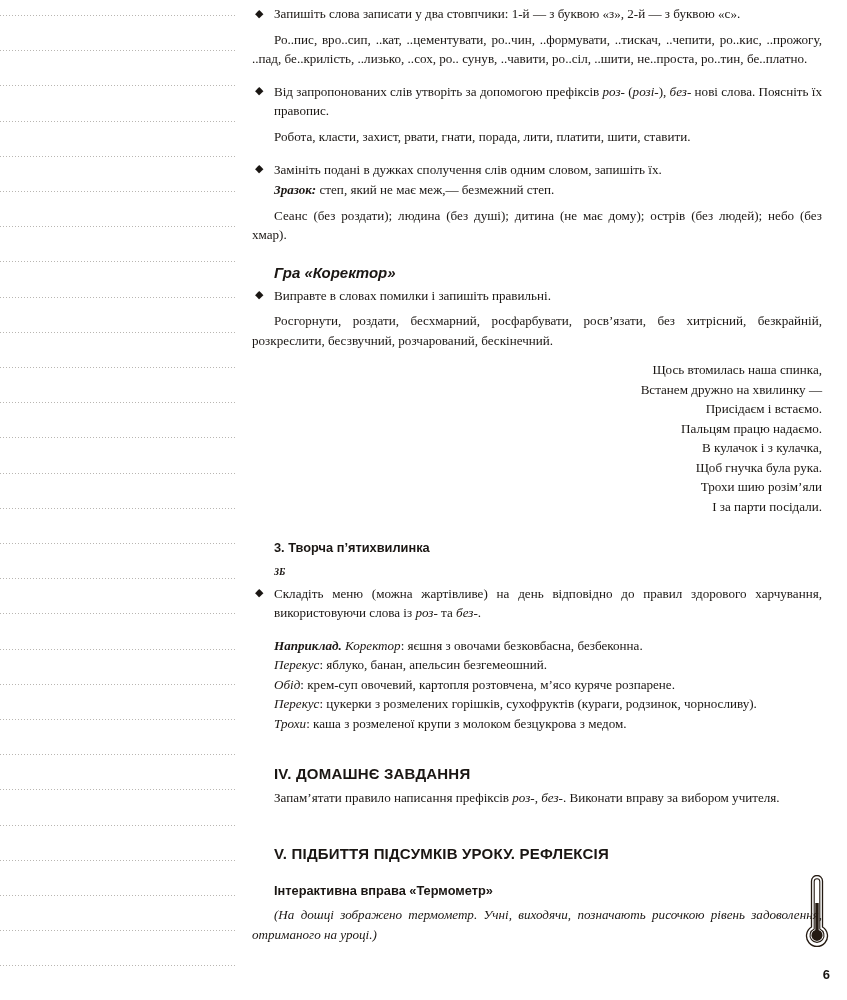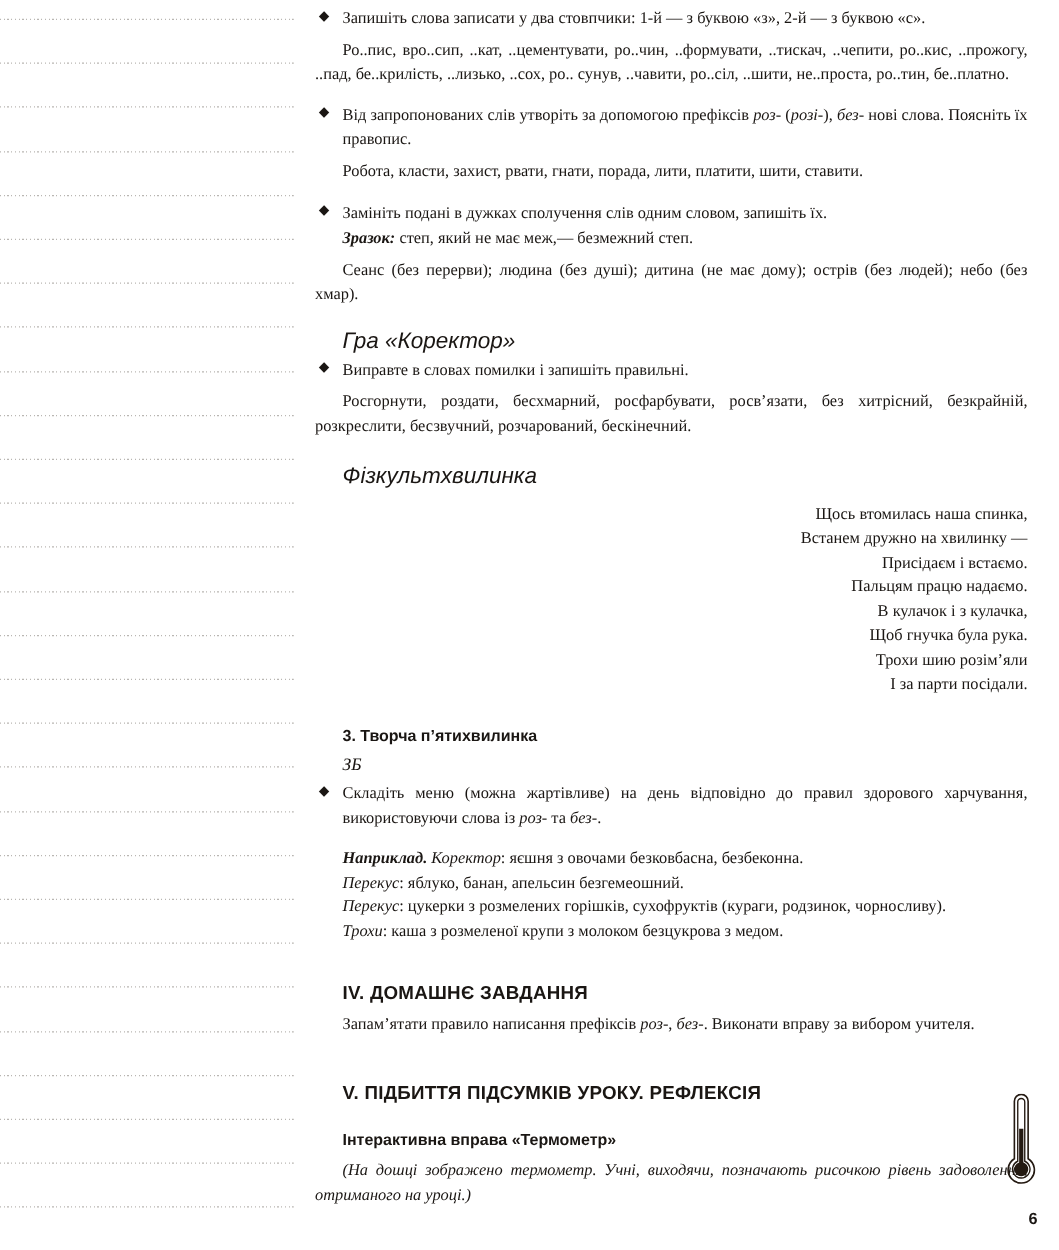--- a/index.html
+++ b/index.html
@@ -64,39 +64,39 @@
     position: absolute;
     left: 3px;
     top: -0.5px;
     font-size: 11px;
     line-height: 19.6px;
   }
   .bullet-item + .para { margin-top: 6px; }
 
   .sub-head {
     font-family: "Liberation Sans", "DejaVu Sans", sans-serif;
-    font-weight: normal;
+    font-weight: bold;
     font-style: italic;
-    font-size: 18px;
+    font-size: 15px;
     margin-top: 18px;
     margin-bottom: 2px;
     text-indent: 22px;
   }
 
   .num-head {
     font-family: "Liberation Sans", "DejaVu Sans", sans-serif;
     font-weight: bold;
     font-size: 12.8px;
     text-indent: 22px;
     margin-top: 22px;
   }
   .zb-head {
-    font-weight: normal;
+    font-weight: bold;
     font-style: italic;
-    font-size: 14px;
+    font-size: 10px;
     text-indent: 22px;
     margin-top: 4px;
   }
 
   .roman-head {
     font-family: "Liberation Sans", "DejaVu Sans", sans-serif;
     font-weight: bold;
     font-size: 15px;
     letter-spacing: 0.2px;
     text-indent: 22px;
@@ -202,50 +202,50 @@
   <div class="bullet-item">
     <span class="bul">◆</span><span>Від запропонованих слів утворіть за допомогою префіксів </span><span class="it">роз-</span><span> (</span><span class="it">розі-</span><span>), </span><span class="it">без-</span><span> нові слова. Поясніть їх правопис.</span>
   </div>
   <p class="para">Робота, класти, захист, рвати, гнати, порада, лити, платити, шити, ставити.</p>
 
   <div class="bullet-item">
     <span class="bul">◆</span>
     <span>Замініть подані в дужках сполучення слів одним словом, запишіть їх.</span>
   </div>
   <p class="para" style="margin-top:1px;"><span class="bi">Зразок:</span><span> степ, який не має меж,— безмежний степ.</span></p>
-  <p class="para" style="margin-top:6px;">Сеанс (без перерви); людина (без душі); дитина (не має дому); острів (без людей); небо (без хмар).</p>
+  <p class="para" style="margin-top:6px;">Сеанс (без роздати); людина (без душі); дитина (не має дому); острів (без людей); небо (без хмар).</p>
 
   <p class="sub-head">Гра «Коректор»</p>
   <div class="bullet-item" style="margin-top:3px;">
     <span class="bul">◆</span>
     <span>Виправте в словах помилки і запишіть правильні.</span>
   </div>
   <p class="para">Росгорнути, роздати, бесхмарний, росфарбувати, росв’язати, без хитрісний, безкрайній, розкреслити, бесзвучний, розчарований, бескінечний.</p>
 
-  <p class="sub-head" style="margin-top:21px;">Фізкультхвилинка</p>
   <div class="poem">
     <p>Щось втомилась наша спинка,</p>
     <p>Встанем дружно на хвилинку —</p>
     <p>Присідаєм і встаємо.</p>
     <p>Пальцям працю надаємо.</p>
     <p>В кулачок і з кулачка,</p>
     <p>Щоб гнучка була рука.</p>
     <p>Трохи шию розім’яли</p>
     <p>І за парти посідали.</p>
   </div>
 
   <p class="num-head">3. Творча п’ятихвилинка</p>
   <p class="zb-head">ЗБ</p>
   <div class="bullet-item" style="margin-top:2px;">
     <span class="bul">◆</span><span>Складіть меню (можна жартівливе) на день відповідно до правил здорового харчування, використовуючи слова із </span><span class="it">роз-</span><span> та </span><span class="it">без-</span><span>.</span>
   </div>
 
   <div class="example-block">
     <p><span class="bi">Наприклад.</span><span> </span><span class="it">Коректор</span><span>: яєшня з овочами безковбасна, безбеконна.</span></p>
     <p><span class="it">Перекус</span><span>: яблуко, банан, апельсин безгемеошний.</span></p>
+    <p><span class="it">Обід</span><span>: крем-суп овочевий, картопля розтовчена, м’ясо куряче розпарене.</span></p>
     <p class="wrap"><span class="it">Перекус</span><span>: цукерки з розмелених горішків, сухофруктів (кураги, родзинок, чорносливу).</span></p>
     <p><span class="it">Трохи</span><span>: каша з розмеленої крупи з молоком безцукрова з медом.</span></p>
   </div>
 
   <p class="roman-head">IV. ДОМАШНЄ ЗАВДАННЯ</p>
   <p class="para"><span>Запам’ятати правило написання префіксів </span><span class="it">роз-</span><span>, </span><span class="it">без-</span><span>. Виконати вправу за вибором учителя.</span></p>
 
   <p class="roman-head" style="margin-top:36px;">V. ПІДБИТТЯ ПІДСУМКІВ УРОКУ. РЕФЛЕКСІЯ</p>
   <p class="plain-head" style="margin-top:18px;">Інтерактивна вправа «Термометр»</p>
   <p class="refl-italic">(На дошці зображено термометр. Учні, виходячи, позначають рисочкою рівень задоволення, отриманого на уроці.)</p>

